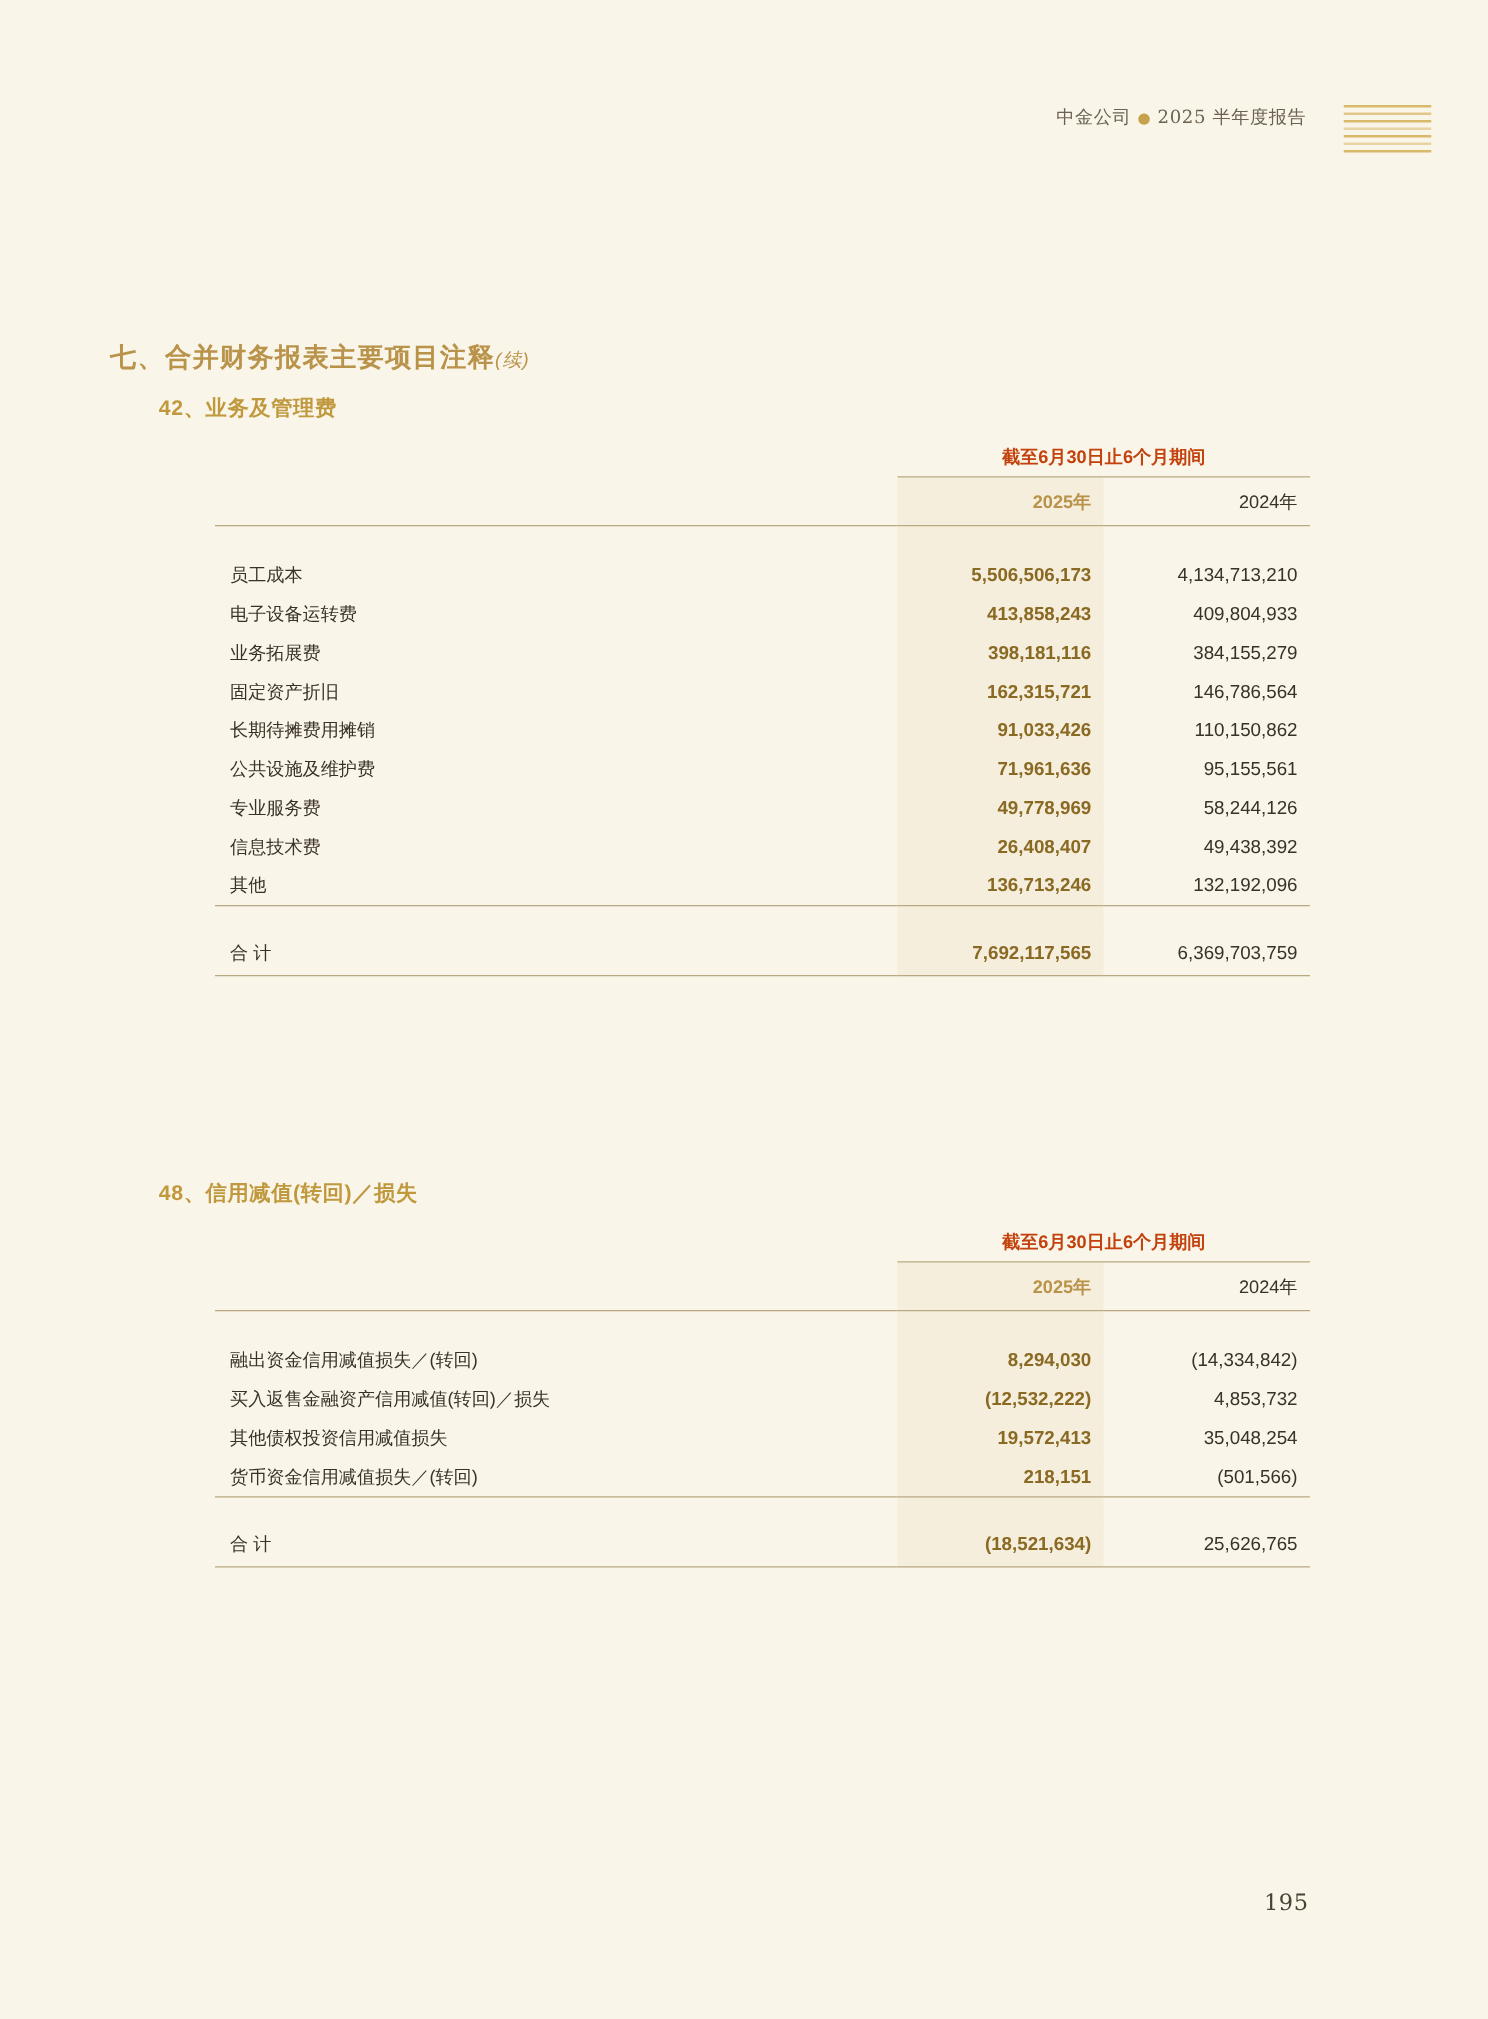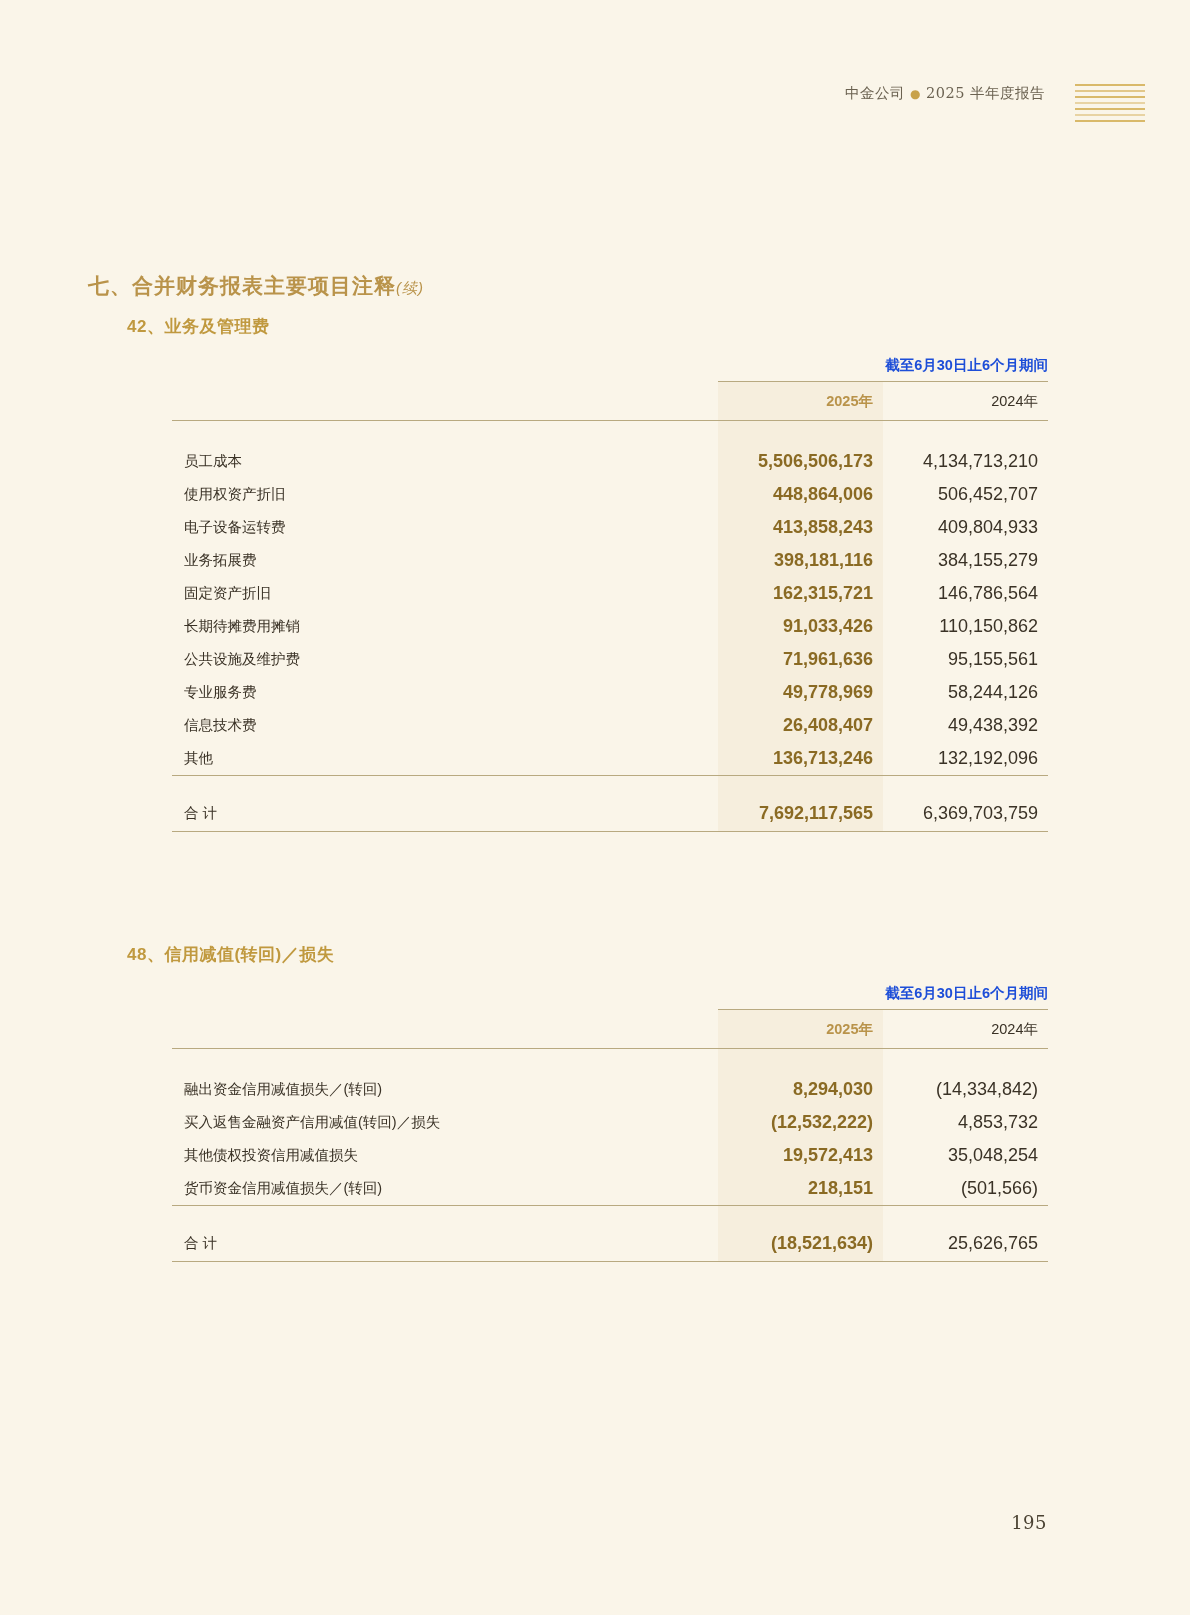--- a/index.html
+++ b/index.html
@@ -99,24 +99,24 @@
     padding: 0;
     vertical-align: middle;
   }
   .col-label { width: 546px; }
   .col-2025  { width: 165px; }
   .col-2024  { width: 165px; }
 
   .hl { background: #f6eedd; }
 
   .period-head {
-    text-align: right;
+    text-align: center;
     font-size: 14.5px;
     font-weight: bold;
-    color: #1d4ed8;
+    color: #c2410c;
     padding-bottom: 6px;
     white-space: nowrap;
   }
   .period-head-rule {
     border-bottom: 1.2px solid #b8a980;
   }
 
   .year-head {
     text-align: right;
     font-size: 14.5px;
@@ -138,21 +138,21 @@
 
   .item-label {
     padding: 6px 0 6px 12px;
     color: #3a3226;
     font-size: 14.5px;
     white-space: nowrap;
   }
   .num {
     text-align: right;
     padding: 6px 10px 6px 0;
-    font-size: 18px;
+    font-size: 15px;
     white-space: nowrap;
   }
   .num-2025 { font-weight: bold; color: #8a6a23; }
   .num-2024 { color: #3a3226; }
 
   .rule-row td {
     border-bottom: 1.2px solid #b8a980;
     height: 0;
     font-size: 0;
     line-height: 0;
@@ -235,25 +235,20 @@
           <td class="hl"></td>
           <td></td>
       </tr>
 
       <tr>
         <td class="item-label">员工成本</td>
         <td class="num num-2025 hl">5,506,506,173</td>
         <td class="num num-2024">4,134,713,210</td>
       </tr>
       <tr>
-        <td class="item-label">使用权资产折旧</td>
-        <td class="num num-2025 hl">448,864,006</td>
-        <td class="num num-2024">506,452,707</td>
-      </tr>
-      <tr>
         <td class="item-label">电子设备运转费</td>
         <td class="num num-2025 hl">413,858,243</td>
         <td class="num num-2024">409,804,933</td>
       </tr>
       <tr>
         <td class="item-label">业务拓展费</td>
         <td class="num num-2025 hl">398,181,116</td>
         <td class="num num-2024">384,155,279</td>
       </tr>
       <tr>

